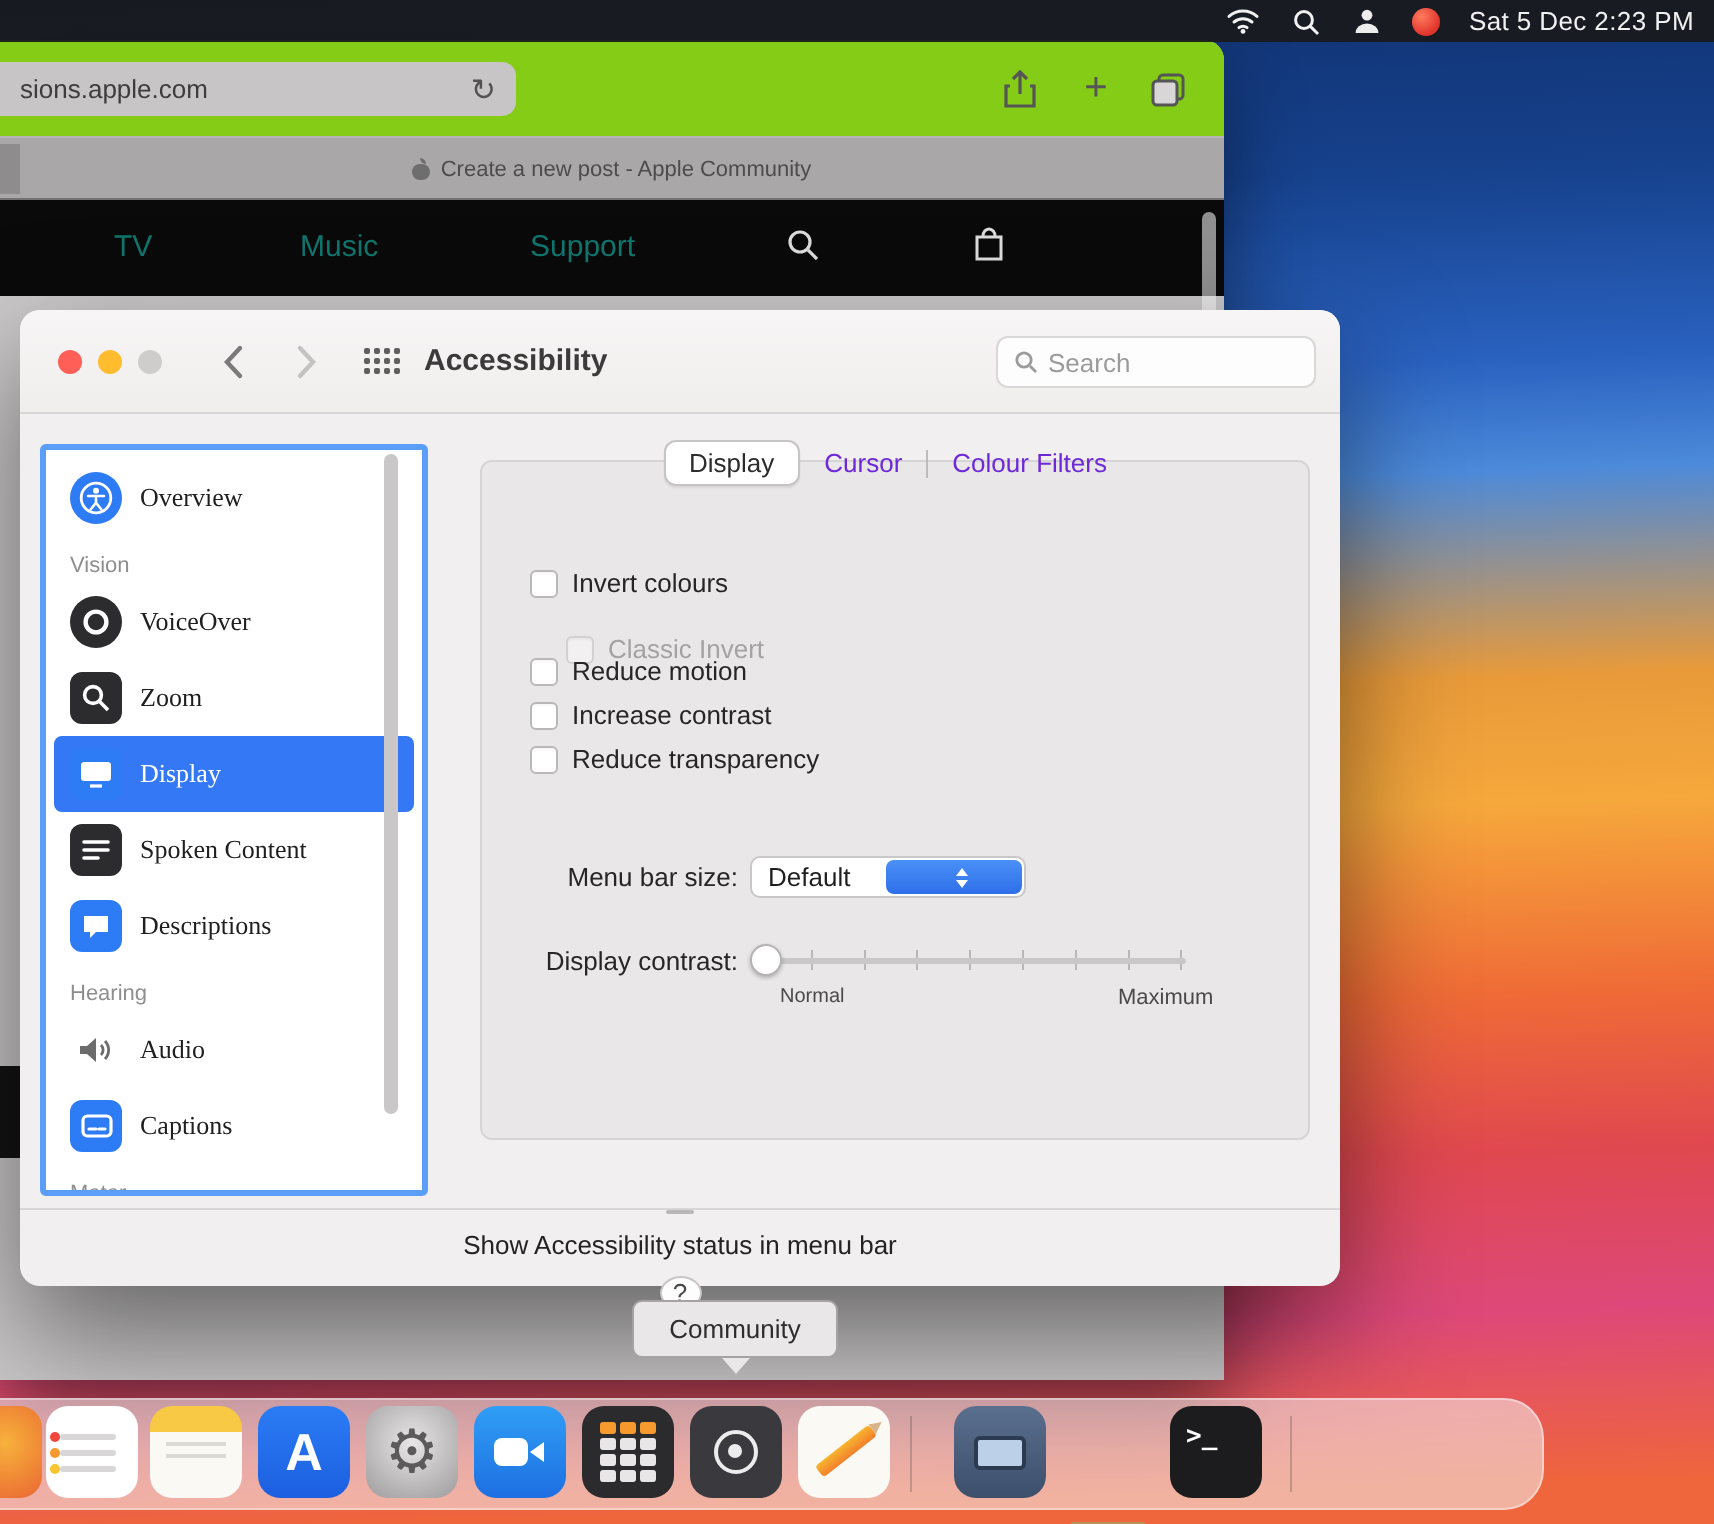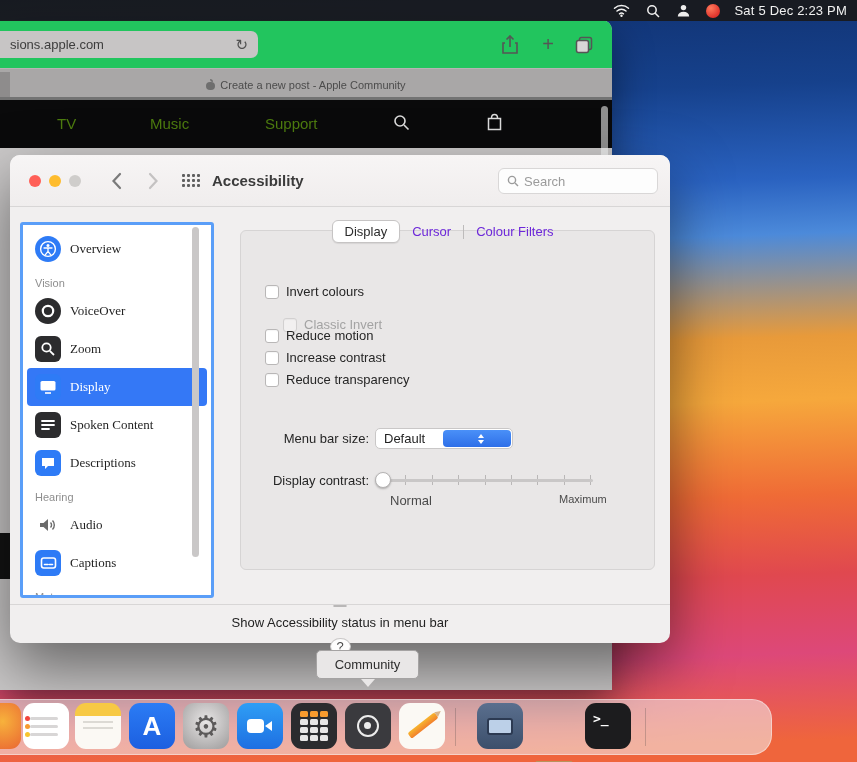--- a/index.html
+++ b/index.html
@@ -16,37 +16,37 @@
   .menubar { left:0; top:0; width:857px; height:21px; background:rgba(24,25,29,.94);
     display:flex; align-items:center; justify-content:flex-end; gap:14px; padding-right:10px; z-index:50; }
   .menubar .mb-ic { width:17px; height:15px; display:flex; align-items:center; justify-content:center; }
   .mb-time { color:#f1f1f1; font-size:13px; letter-spacing:.2px; }
   .mb-red { width:14px; height:14px; border-radius:50%;
     background:radial-gradient(circle at 35% 30%, #ff7a5c, #e0332c 70%); }
 
   
   .safari { left:0; top:20px; width:612px; height:670px; background:#cbc9c9;
     border-radius:0 10px 0 0; box-shadow:0 18px 40px rgba(0,0,0,.45); }
-  .sf-toolbar { left:0; top:0; width:612px; height:49px; background:#22c55e;
+  .sf-toolbar { left:0; top:0; width:612px; height:49px; background:#84cc16;
     border-bottom:1px solid #b7b5b5; border-radius:0 10px 0 0; }
   .url-field { left:-34px; top:11px; width:292px; height:27px; background:#c7c5c5;
     border-radius:7px; display:flex; align-items:center; padding-left:44px; }
   .url-text { font-size:13px; color:#3d3d3d; flex:1; }
   .reload { font-size:15px; color:#525252; padding-right:10px; }
   .tb-btn { color:#555; font-size:20px; display:flex; align-items:center; justify-content:center; }
-  .sf-tabstrip { left:0; top:49px; width:612px; height:31px; background:#a9a7a7; border-bottom:3px solid #737373; }
+  .sf-tabstrip { left:0; top:49px; width:612px; height:31px; background:#a9a7a7; border-bottom:1px solid #737373; }
   .sf-tab { left:156px; top:3px; width:300px; height:25px; display:flex; align-items:center; justify-content:center; gap:5px; }
   .sf-tab-title { font-size:11px; color:#4c4c4c; }
   .apple-glyph { width:9px; height:10px; position:relative; }
   .apple-glyph::before { content:""; position:absolute; left:0; top:2px; width:9px; height:8px; border-radius:4px; background:#6e6e6e; }
   .apple-glyph::after { content:""; position:absolute; left:4px; top:-1px; width:3px; height:3px; border-radius:0 4px; background:#6e6e6e; }
   .tabedge { left:0; top:52px; width:10px; height:25px; background:#8e8c8c; }
 
   .sf-nav { left:0; top:80px; width:612px; height:48px; background:#0a0a0b; }
-  .sf-nav span { position:absolute; top:15px; font-size:15px; color:#4d7c0f; }
+  .sf-nav span { position:absolute; top:15px; font-size:15px; color:#0f766e; }
   .sf-scroll { left:601px; top:86px; width:7px; height:96px; background:rgba(255,255,255,.55); border-radius:4px; }
   .page-frag { left:0; top:513px; width:10px; height:46px; background:#131313; }
 
   
   .win { left:10px; top:155px; width:660px; height:488px; background:#f1efef; border-radius:10px;
     box-shadow:0 25px 60px rgba(0,0,0,.5); z-index:10; }
   .titlebar { left:0; top:0; width:660px; height:52px; background:linear-gradient(#f7f5f5,#f0eded);
     border-bottom:1px solid #d8d6d6; border-radius:10px 10px 0 0; }
   .tl { width:12px; height:12px; border-radius:50%; top:20px; }
   .tl.red { left:19px; background:#ff5f57; }
@@ -99,21 +99,21 @@
   .stepper i { width:0; height:0; border-left:3.5px solid transparent; border-right:3.5px solid transparent; }
   .stepper i.up { border-bottom:4px solid #fff; }
   .stepper i.dn { border-top:4px solid #fff; }
 
   .slider { left:134px; top:240px; width:218px; height:18px; }
   .slider .track { position:absolute; left:0; top:8px; width:218px; height:3px; background:#c9c7c7; border-radius:2px; }
   .slider .ticks { position:absolute; left:4px; top:4px; width:212px; height:10px;
     background:repeating-linear-gradient(to right,#b9b7b7 0 1px,transparent 1px 26.4px); }
   .slider .knob { position:absolute; left:0; top:1px; width:16px; height:16px; background:#fff;
     border:1px solid #b5b3b3; border-radius:50%; box-shadow:0 1px 2px rgba(0,0,0,.25); }
-  .sl-min { position:absolute; left:120px; top:262px; font-size:13px; color:#4a4a4a;padding-left:29px; }
+  .sl-min { position:absolute; left:120px; top:262px; font-size:10px; color:#4a4a4a;padding-left:29px; }
   .sl-max { position:absolute; left:318px; top:262px; font-size:11px; color:#4a4a4a; }
 
   .win-footer { left:0; top:449px; width:660px; height:39px; border-top:1px solid #d8d6d6;
     display:flex; align-items:center; padding:0 14px; gap:8px; border-radius:0 0 10px 10px;flex-direction:column; }
   .win-footer span.lbl { font-size:13px; color:#232323; flex:1; }
   .helpbtn { width:21px; height:21px; border-radius:50%; background:#fdfdfd; border:1px solid #c9c7c7;
     box-shadow:0 1px 1px rgba(0,0,0,.12); display:flex; align-items:center; justify-content:center;
     font-size:13px; color:#4a4a4a; }
 
   

